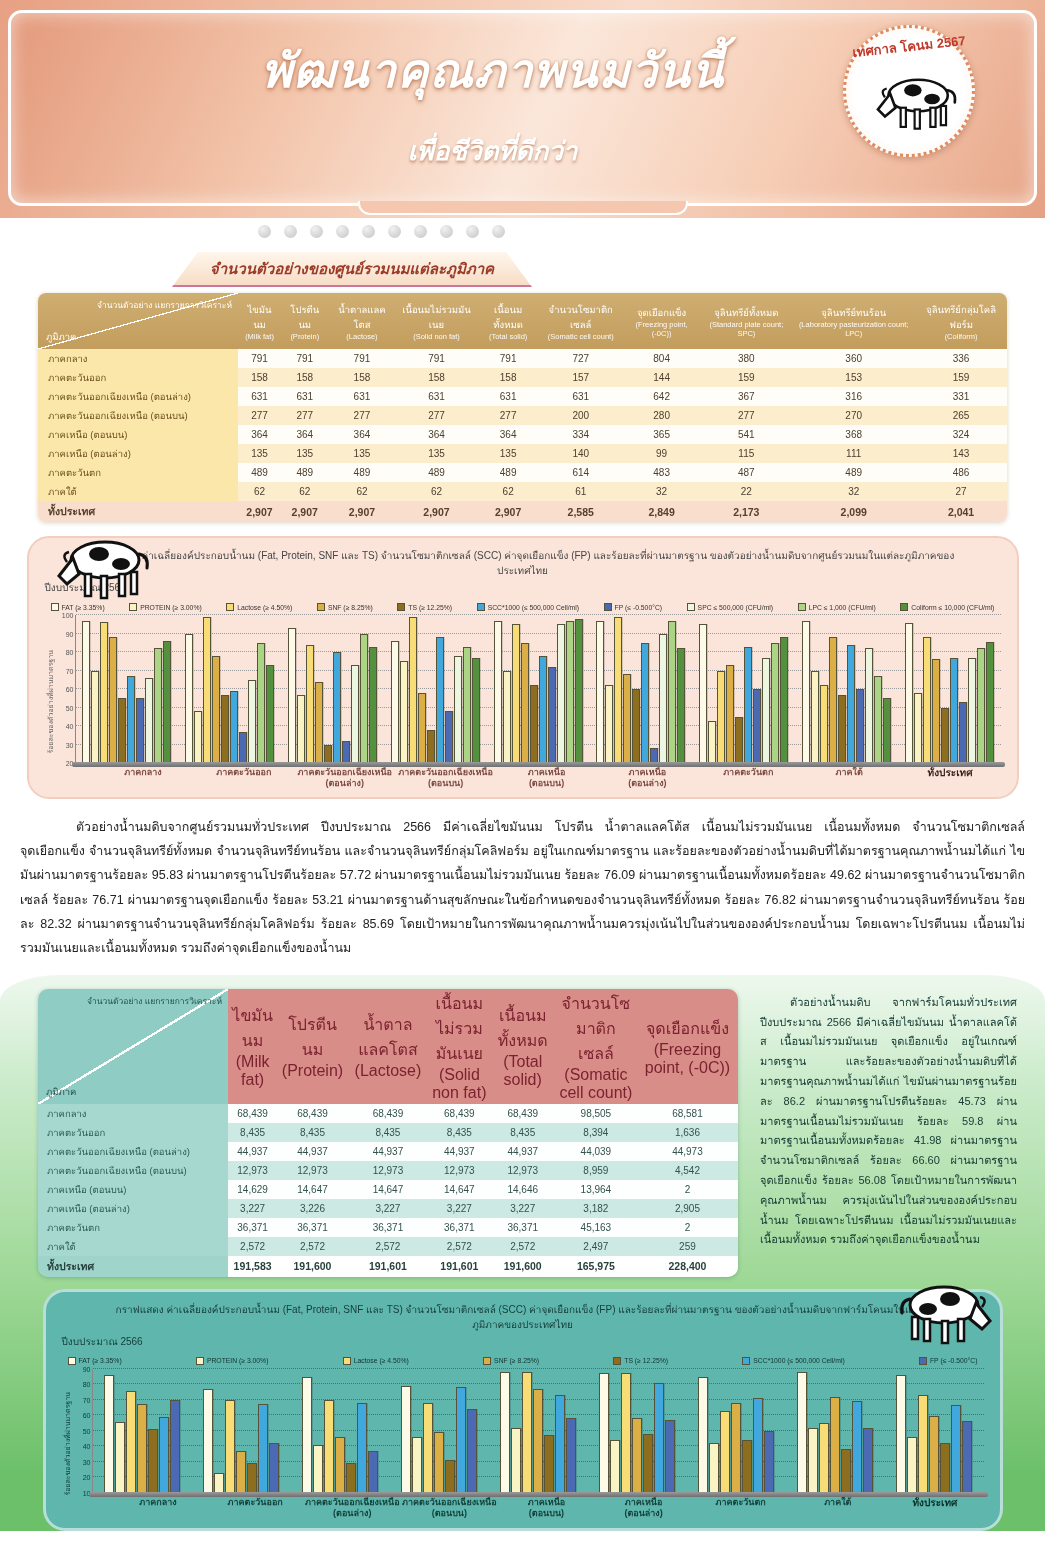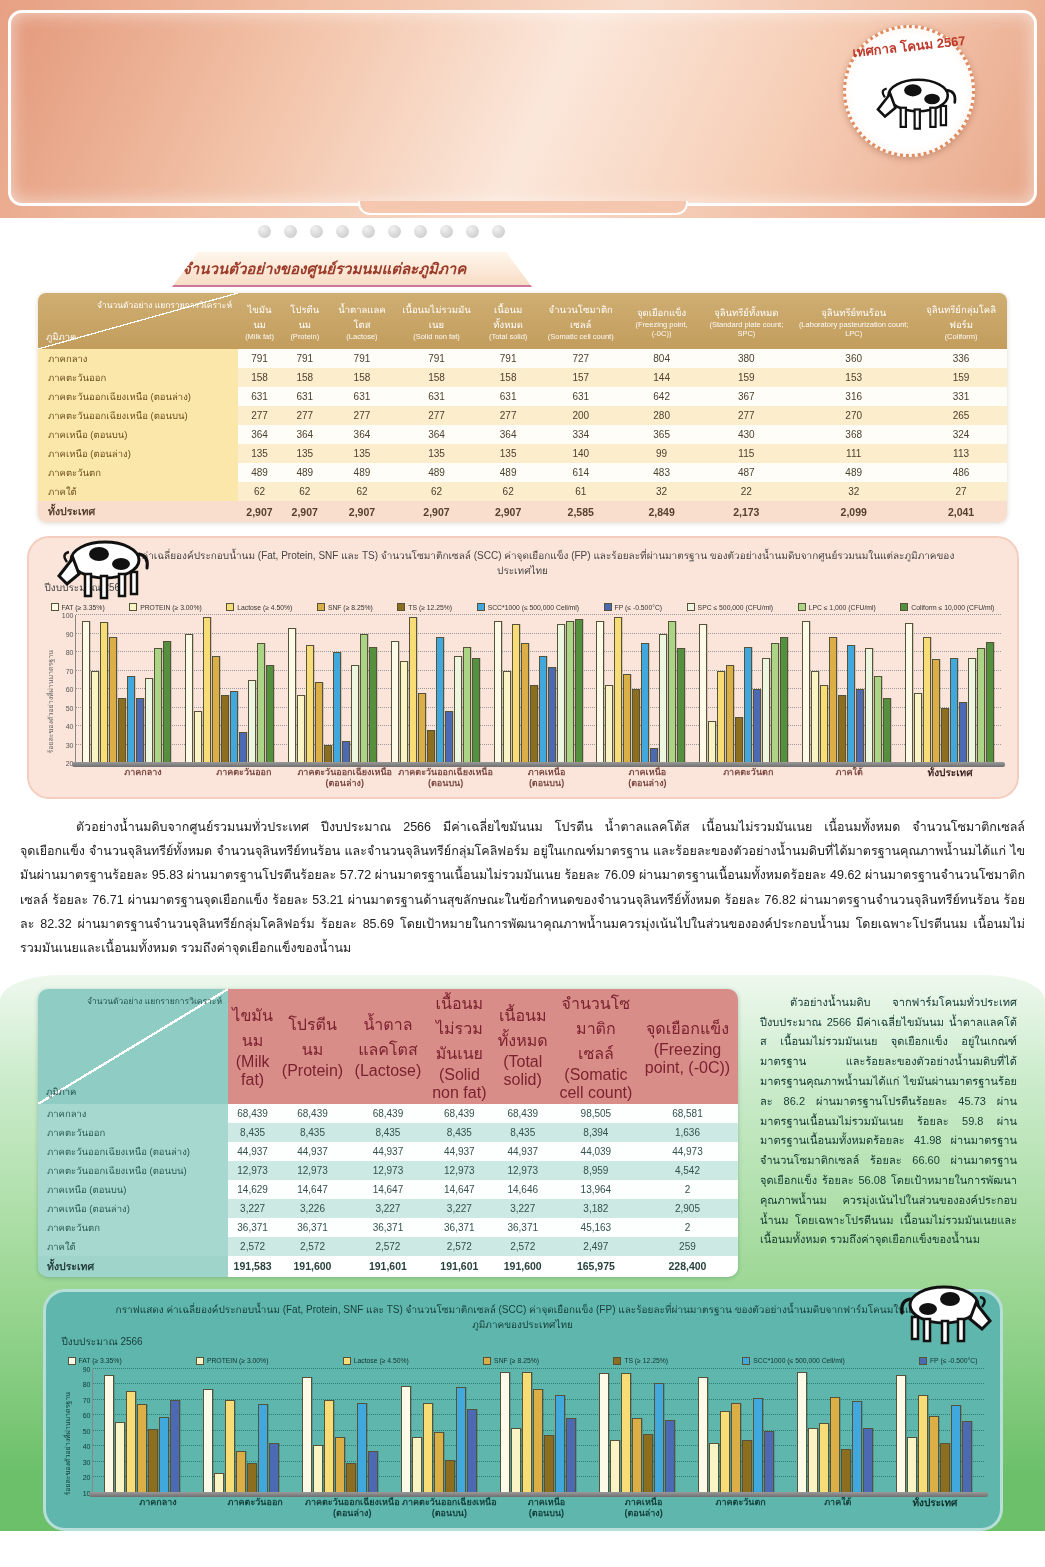--- a/index.html
+++ b/index.html
@@ -20,21 +20,21 @@
   .titles h2{margin:22px 0 0 0;font-size:26px;font-weight:bold;font-style:italic;text-shadow:0 2px 3px rgba(150,70,30,.5);}
   .badge{position:absolute;right:30px;top:12px;width:190px;text-align:center;}
   .badge .ring{position:relative;width:132px;height:132px;margin:0 auto;border-radius:50%;background:radial-gradient(circle,#fff 62%,#fbe9dd 100%);border:3px dotted #e08a5e;box-shadow:0 2px 6px rgba(120,50,20,.3);}
   .badge .arc{position:absolute;top:8px;left:0;right:0;font-size:13px;font-weight:bold;color:#c03a2b;transform:rotate(-6deg);}
   .badge .cow-holder{position:absolute;left:18px;top:32px;width:96px;height:78px;}
   .ribbon{margin-top:6px;padding:5px 8px;border-radius:8px;background:linear-gradient(100deg,#37c2d9,#8fd7c7 45%,#f2e268 80%,#f5d23c);color:#0c6b4f;font-weight:bold;font-style:italic;font-size:10.5px;line-height:1.35;box-shadow:0 2px 4px rgba(0,0,0,.25);}
   .dots{display:flex;gap:13px;padding:7px 0 4px 258px;}
   .dots span{width:13px;height:13px;border-radius:50%;background:radial-gradient(circle at 35% 30%,#eee,#b9b9b9);opacity:.85;}
 
   
-  .tab{position:relative;margin:10px 0 0 172px;width:360px;padding:5px 10px 4px;font-weight:bold;
+  .tab{position:relative;margin:10px 0 0 172px;width:360px;padding:5px 10px 4px;text-align:center;font-weight:bold;
        clip-path:polygon(0 100%,26px 0,calc(100% - 26px) 0,100% 100%);}
   .tab1{background:linear-gradient(#fff6ec,#f7ddc6);color:#9c3a28;font-size:15px;font-style:italic;border-bottom:2px solid #c79;}
   .tab2{background:linear-gradient(#9fd9d2,#6cc0b7);color:#a2308f;font-size:15px;font-style:italic;}
 
   
   table{border-collapse:collapse;}
   .dtable{margin:6px auto 0;width:969px;border-radius:8px;overflow:hidden;box-shadow:0 1px 4px rgba(120,80,40,.25);}
   .dtable th,.dtable td{padding:2px 4px;text-align:center;}
   .dtable thead th{background:linear-gradient(#cfae72,#c29d5d);color:#fff;font-weight:normal;vertical-align:middle;height:56px;}
   .dtable .th-th{font-size:9.5px;}
@@ -107,20 +107,24 @@
   
   .s2{margin-top:14px;background:linear-gradient(#eef8ee,#cdeccd 18%,#9ed896 55%,#6cc06a 90%);border-radius:60px 60px 0 0/26px 26px 0 0;padding-top:8px;}
 </style>
 </head>
 <body>
 
 <div class="page">
 
   <div class="hero-wrap">
     <div class="hero">
+      <div class="titles">
+        <h1>พัฒนาคุณภาพนมวันนี้</h1>
+        <h2>เพื่อชีวิตที่ดีกว่า</h2>
+      </div>
       <div class="badge">
         <div class="ring">
           <div class="arc">เทศกาล โคนม 2567</div>
           <div class="cow-holder cow-svg"><svg viewBox="0 0 110 80" width="100%" height="100%">
                 <ellipse cx="62" cy="36" rx="34" ry="18" fill="#fff" stroke="#111" stroke-width="3"></ellipse>
                 <path d="M30 34 L16 52 L24 60 L36 50 Z" fill="#fff" stroke="#111" stroke-width="3"></path>
                 <ellipse cx="56" cy="30" rx="10" ry="7" fill="#111"></ellipse>
                 <ellipse cx="78" cy="40" rx="9" ry="6" fill="#111"></ellipse>
                 <rect x="42" y="50" width="6" height="22" fill="#fff" stroke="#111" stroke-width="2.5"></rect>
                 <rect x="58" y="52" width="6" height="22" fill="#fff" stroke="#111" stroke-width="2.5"></rect>
@@ -255,36 +259,36 @@
           </tr>
           <tr>
             <td class="rowlabel">ภาคเหนือ (ตอนบน)</td>
             <td>364</td>
             <td>364</td>
             <td>364</td>
             <td>364</td>
             <td>364</td>
             <td>334</td>
             <td>365</td>
-            <td>430</td>
+            <td>541</td>
             <td>368</td>
             <td>324</td>
           </tr>
           <tr>
             <td class="rowlabel">ภาคเหนือ (ตอนล่าง)</td>
             <td>135</td>
             <td>135</td>
             <td>135</td>
             <td>135</td>
             <td>135</td>
             <td>140</td>
             <td>99</td>
             <td>115</td>
             <td>111</td>
-            <td>113</td>
+            <td>143</td>
           </tr>
           <tr>
             <td class="rowlabel">ภาคตะวันตก</td>
             <td>489</td>
             <td>489</td>
             <td>489</td>
             <td>489</td>
             <td>489</td>
             <td>614</td>
             <td>483</td>

